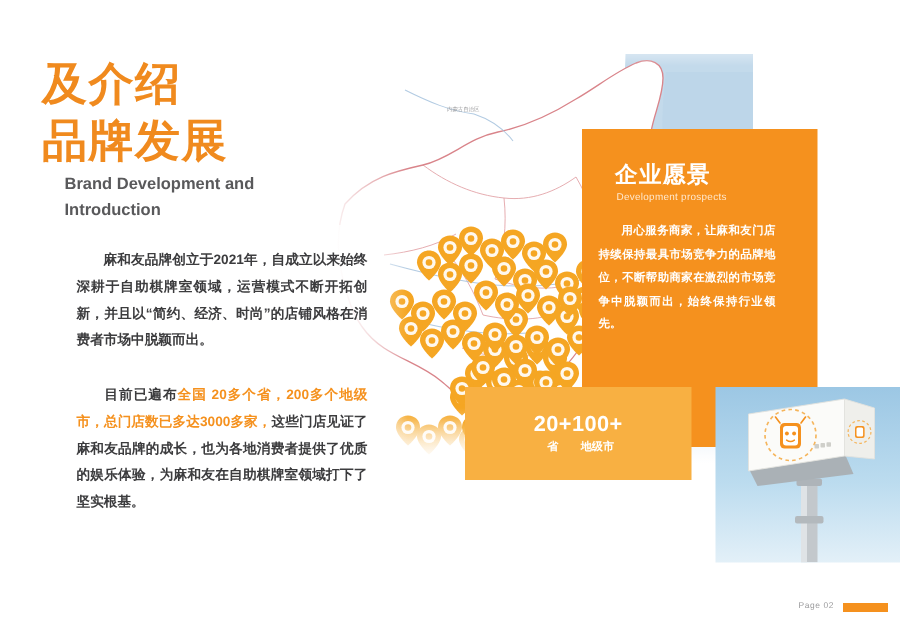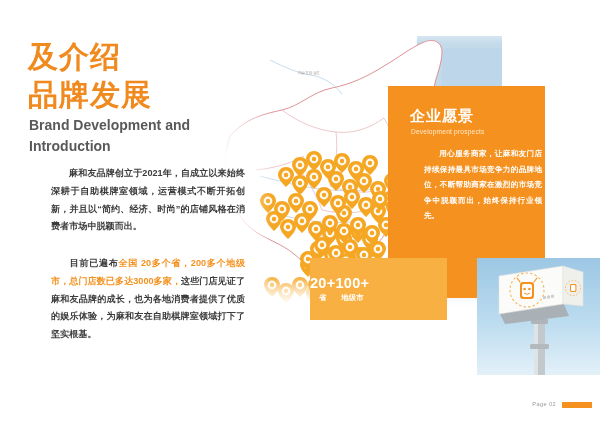--- a/index.html
+++ b/index.html
@@ -51,23 +51,23 @@
     left: 28px; top: 38px;
     width: 190px;
     font-size: 30px;
     line-height: 1.28;
     font-weight: 700;
     color: #F08A1E;
     letter-spacing: 1px;
   }
   .title-en {
     position: absolute;
-    left: 29px; top: 115px;
+    left: 43px; top: 115px;
     width: 180px;
-    font-size: 14px;
+    font-size: 11px;
     line-height: 1.5;
     color: #59595b;
     font-weight: 600;
   }
   .para {
     position: absolute;
     left: 24px;
     width: 194px;
     font-size: 9.1px;
     line-height: 1.95;
@@ -98,39 +98,39 @@
   }
   .vision-sub {
     position: absolute;
     left: 23px; top: 42px;
     font-size: 6.6px;
     color: #ffe8cd;
     letter-spacing: .2px;
   }
   .vision-body {
     position: absolute;
-    left: 36px; top: 60px;
+    left: 11px; top: 60px;
     width: 118px;
     font-size: 7.6px;
     line-height: 2.05;
     color: #ffffff;
     text-align: justify;
     font-weight: 600;
   }
   .vision-body .ind { display: inline-block; width: 15px; }
 
   
   .stats {
     position: absolute;
     left: 310px; top: 258px;
-    width: 137px; height: 62px;
+    width: 151px; height: 62px;
     background: #F8B042;
     display: flex;
     align-items: center;
-    justify-content: flex-start;
+    justify-content: center;
   }
   .stat { text-align: center; color: #ffffff; }
   .stat-num {
     font-size: 14.5px;
     font-weight: 700;
     line-height: 1.15;
     letter-spacing: .3px;
   }
   .stat-label {
     font-size: 7.4px;

